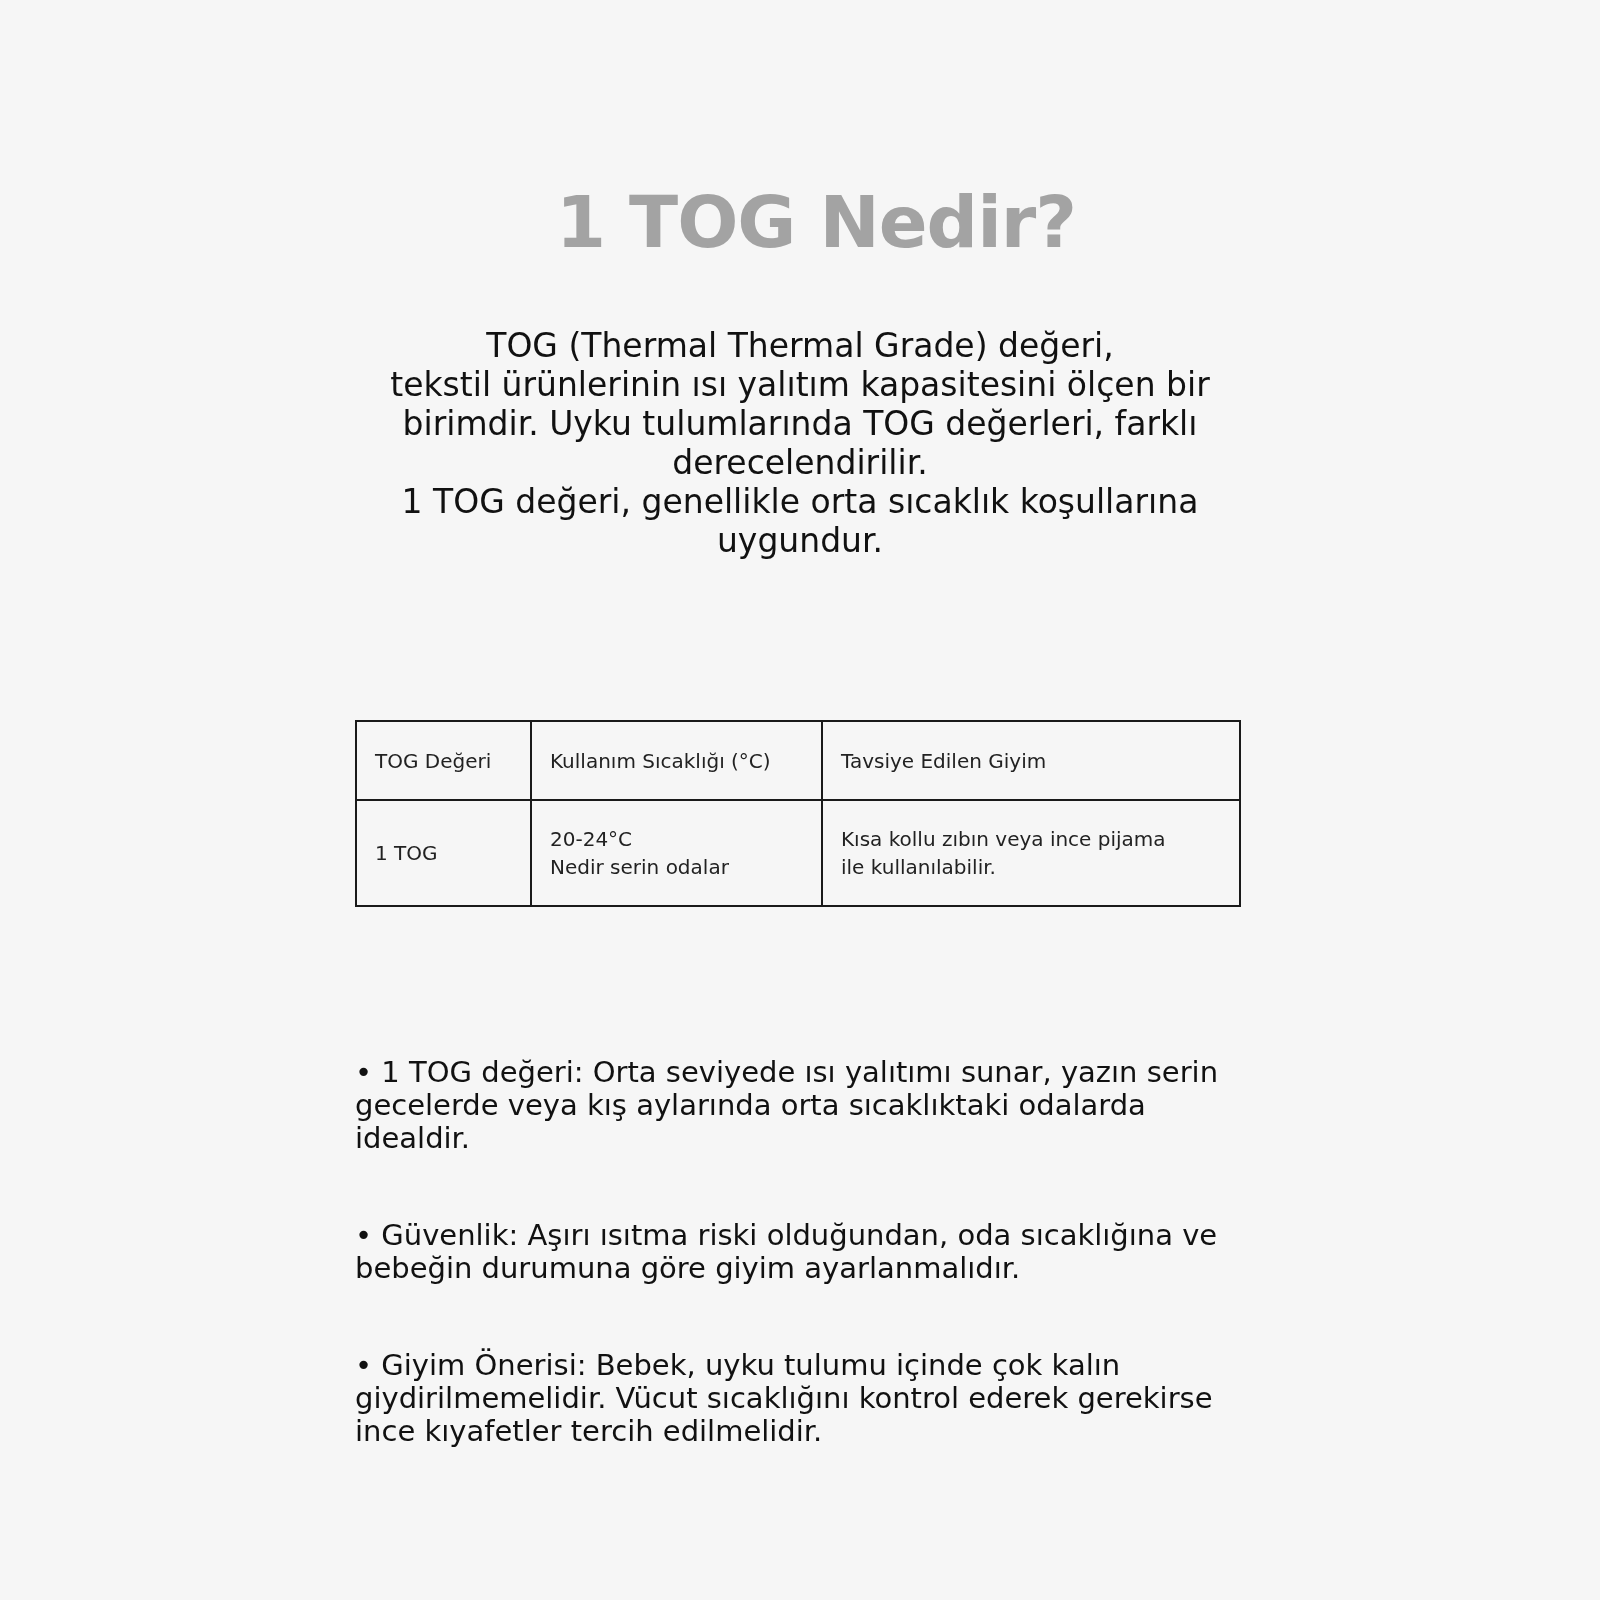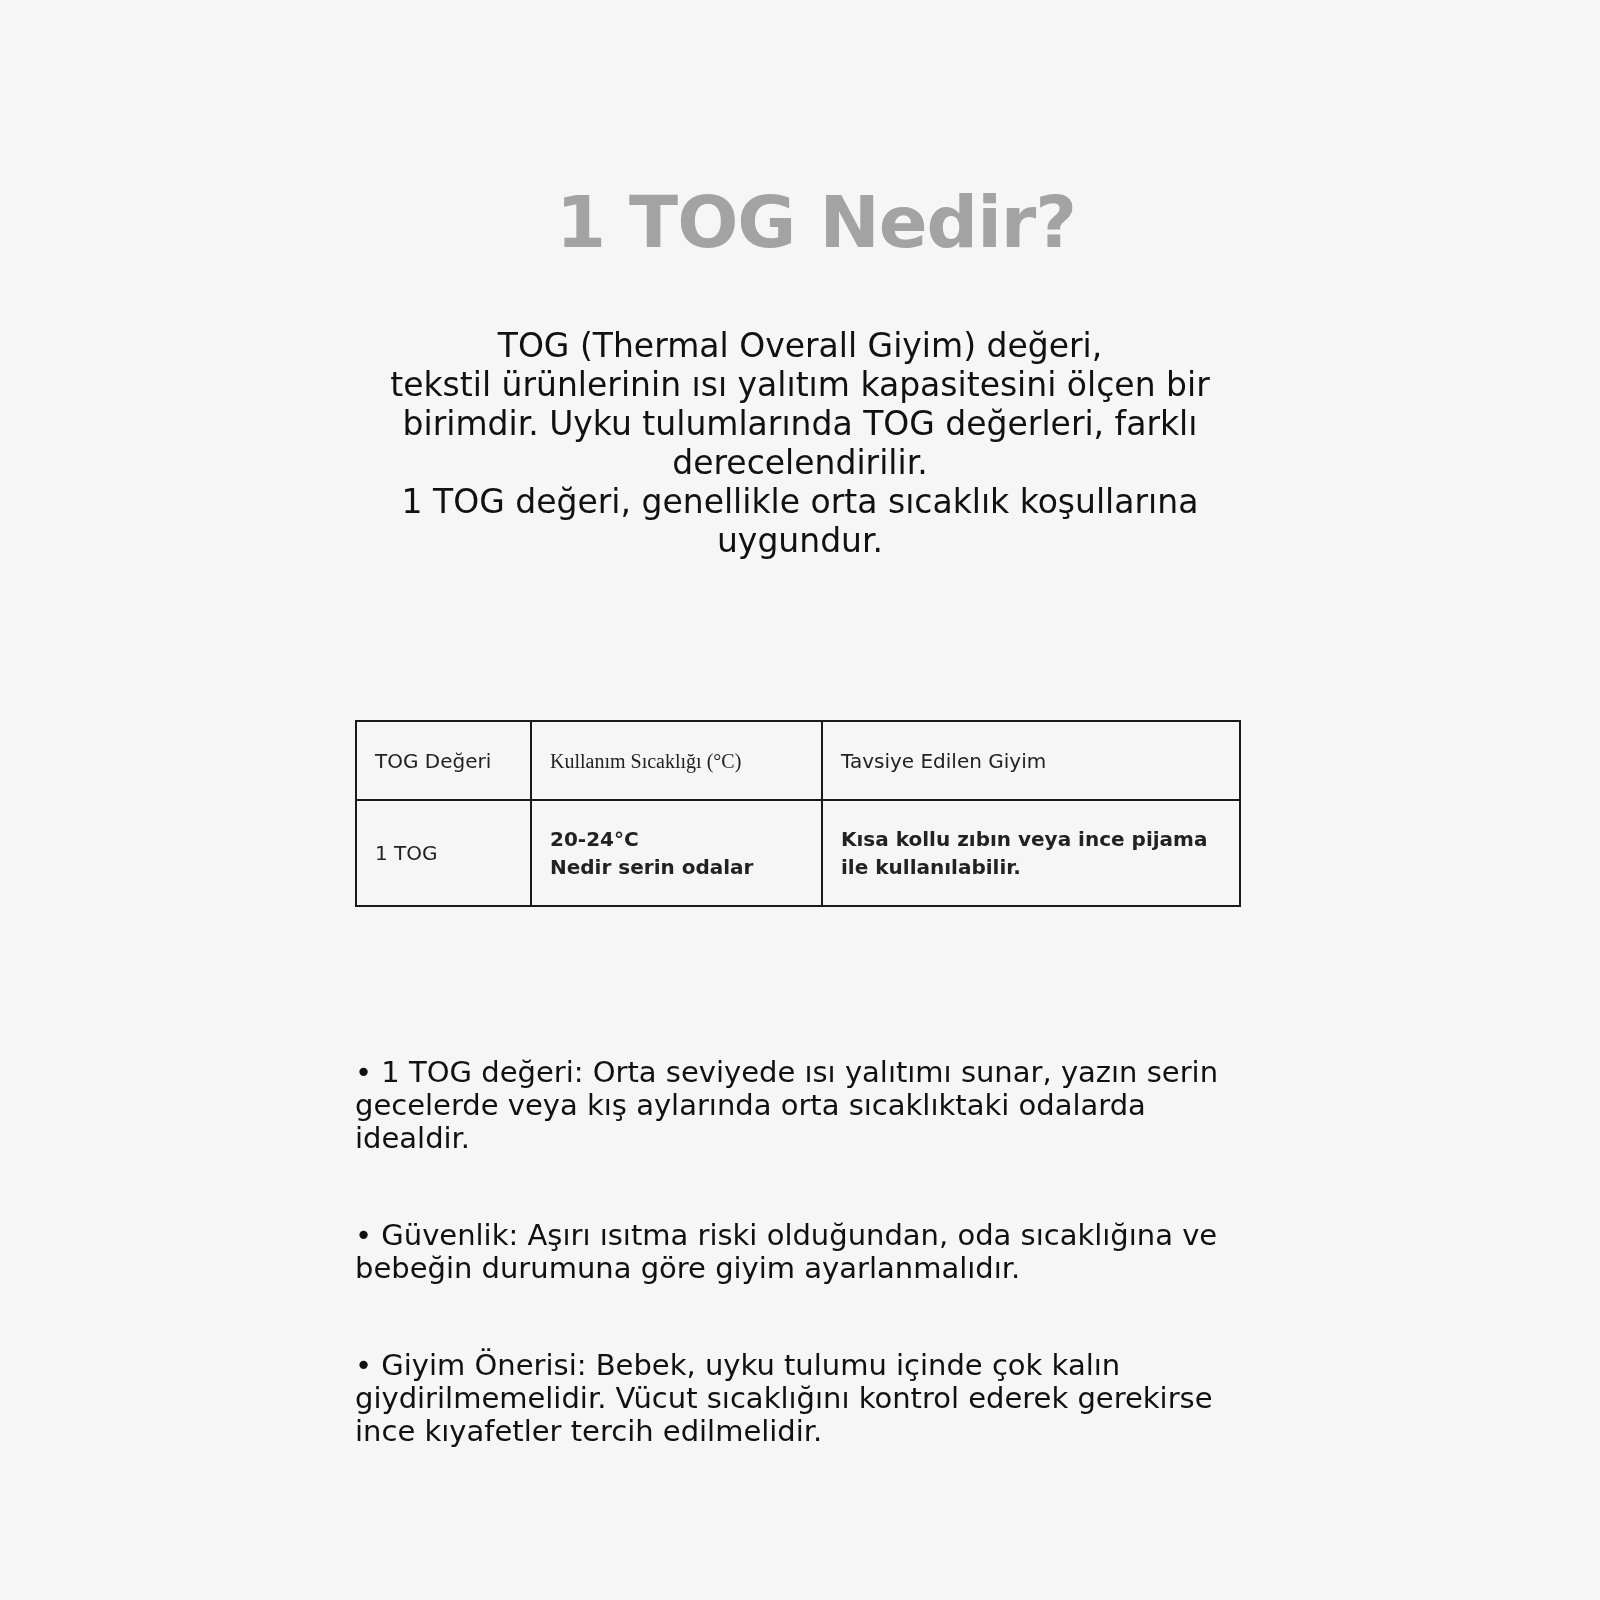--- a/index.html
+++ b/index.html
@@ -53,42 +53,42 @@
     border: 2.5px solid #1a1a1a;
     text-align: left;
     vertical-align: middle;
     padding: 0 18px;
     font-weight: normal;
     line-height: 28px;
   }
   .tog-table th { height: 77px; }
   .tog-table td { height: 104px; }
   .col1 { width: 137px; margin-left: 28px; }
-  .col2 { width: 253px; font-family: Liberation Serif, serif; }
-  .tog-table td span { display: block; font-weight: bold; }
+  .col2 { width: 253px; }
+  .tog-table td span { display: block; }
   .bullets {
     position: absolute;
     left: 355px;
     width: 880px;
     top: 1056px;
     font-size: 29px;
     line-height: 33px;
     color: #111;
   }
   .bullet {
     margin: 0 0 64px 0;
   }
 </style>
 </head>
 <body>
 
 <div class="title">1 TOG Nedir?</div>
 
 <div class="intro">
-  <span>TOG (Thermal Overall Giyim) değeri,</span>
+  <span>TOG (Thermal Thermal Grade) değeri,</span>
   <span> tekstil ürünlerinin ısı yalıtım kapasitesini ölçen bir</span>
   <span>birimdir. Uyku tulumlarında TOG değerleri, farklı</span>
   <span>derecelendirilir.</span>
   <span>1 TOG değeri, genellikle orta sıcaklık koşullarına</span>
   <span>uygundur.</span>
 </div>
 
 <table class="tog-table">
   <thead>
     <tr>

